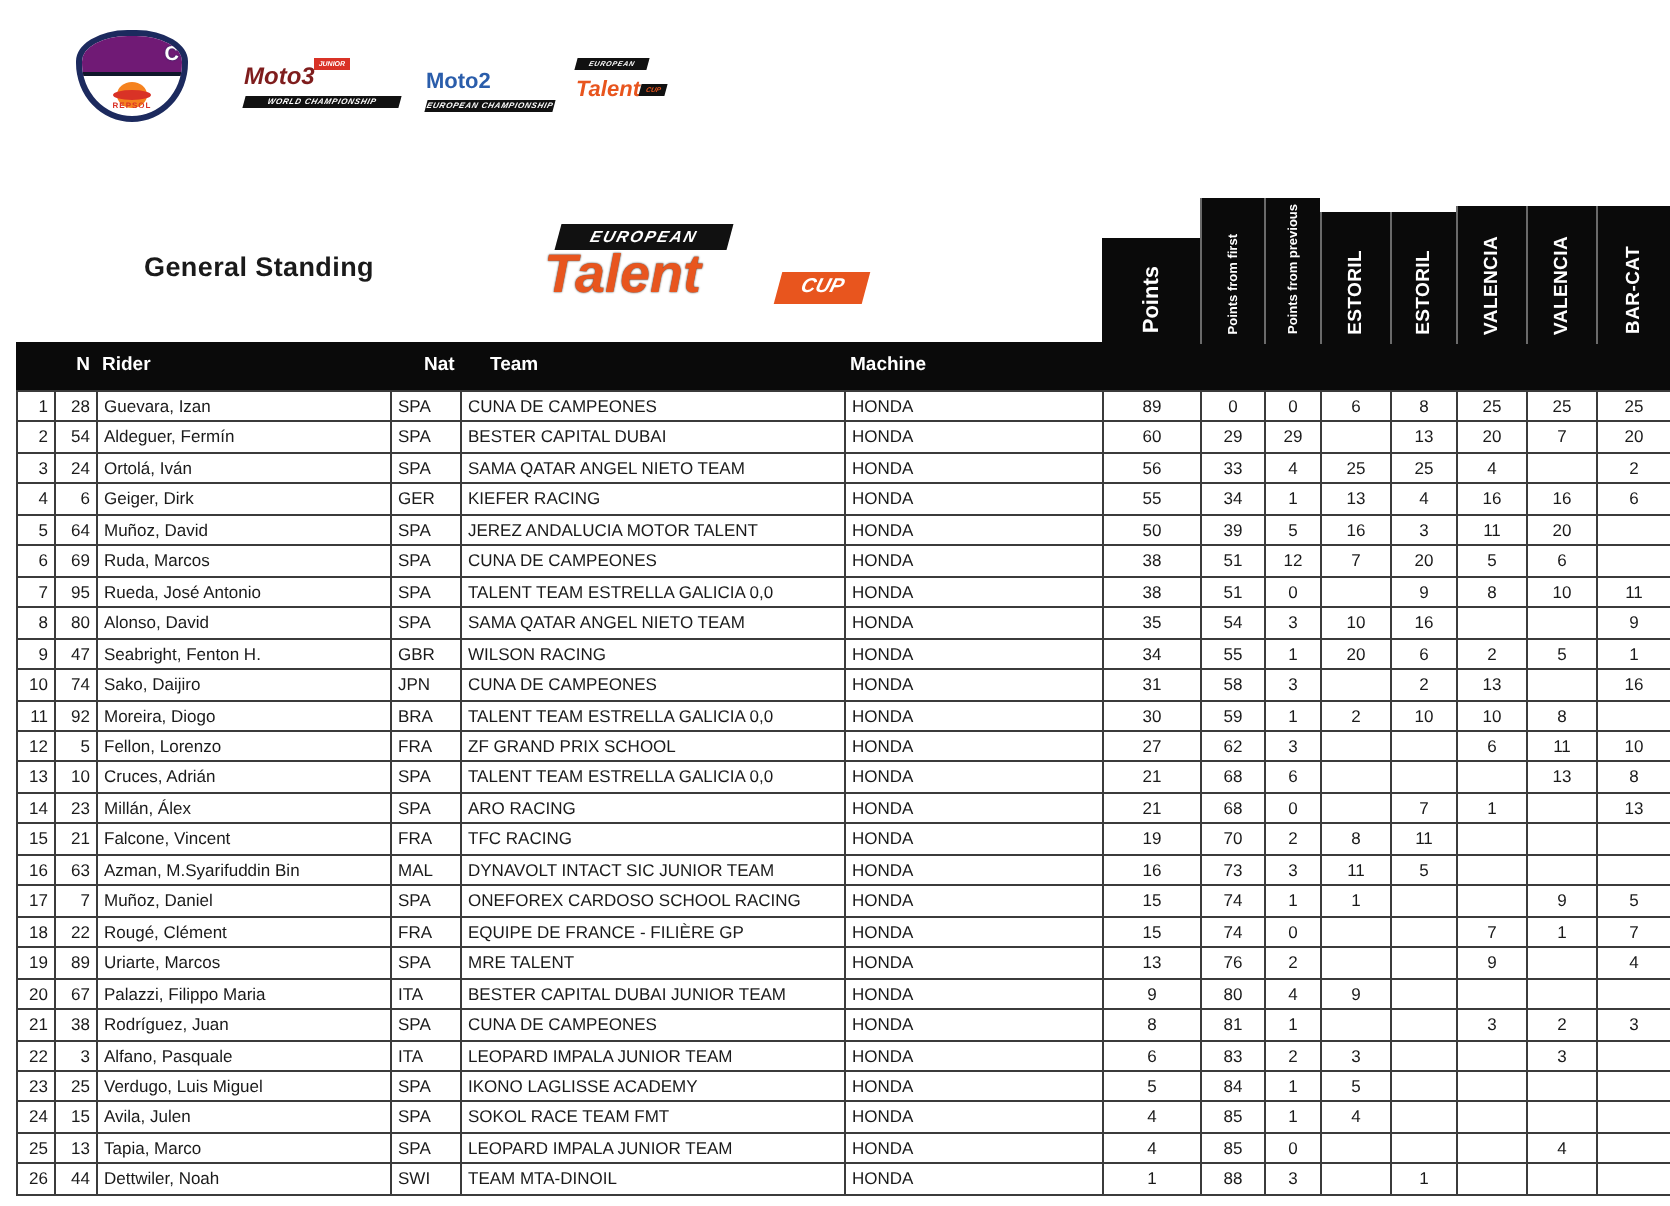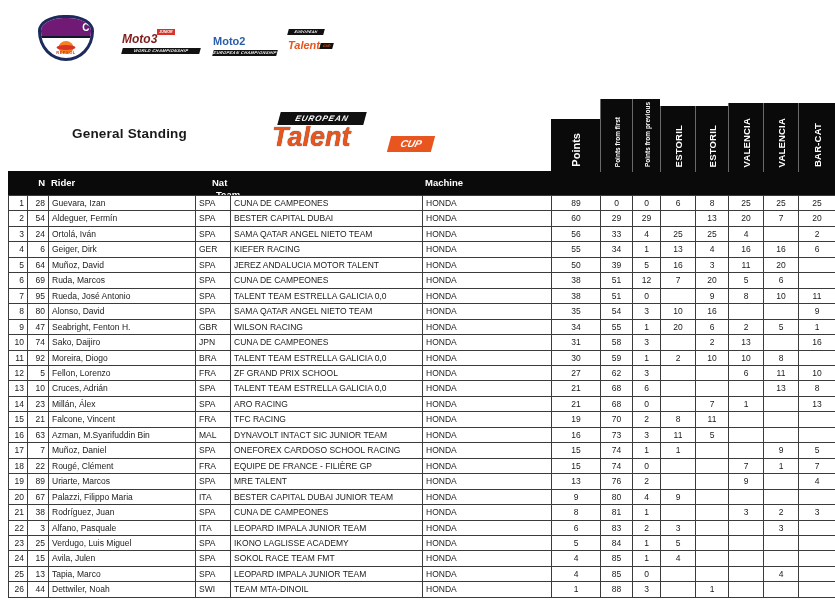--- a/index.html
+++ b/index.html
@@ -52,21 +52,21 @@
           font-style:italic;font-weight:bold;font-size:10px;line-height:16px;width:44px;
           text-align:center;transform:skewX(-15deg);}
 
   
   .thead-band{position:absolute;left:8px;top:171px;width:827px;height:24px;background:#0a0a0a;}
   .thead-band .h{position:absolute;top:0;line-height:24px;color:#fff;font-weight:bold;
           font-size:9.5px;white-space:nowrap;}
   .h-n{left:19px;width:18px;text-align:right;}
   .h-rider{left:43px;}
   .h-nat{left:204px;}
-  .h-team{left:208px;margin-top:12px;}
+  .h-team{left:237px;}
   .h-machine{left:417px;text-align:right;}
 
   
   .rb{position:absolute;background:#0a0a0a;box-sizing:border-box;border-left:1px solid #6a6a6a;}
   .rb .rot{position:absolute;bottom:5px;left:50%;transform:translateX(-50%) rotate(180deg);
           writing-mode:vertical-rl;color:#fff;font-weight:bold;white-space:nowrap;}
   .rb-points{left:551px;top:119px;width:49px;height:53px;border-left:none;}
   .rb-points .rot{font-size:11px;}
   .rb-pf{left:600px;top:99px;width:32px;height:73px;}
   .rb-pp{left:632px;top:99px;width:28px;height:73px;}

